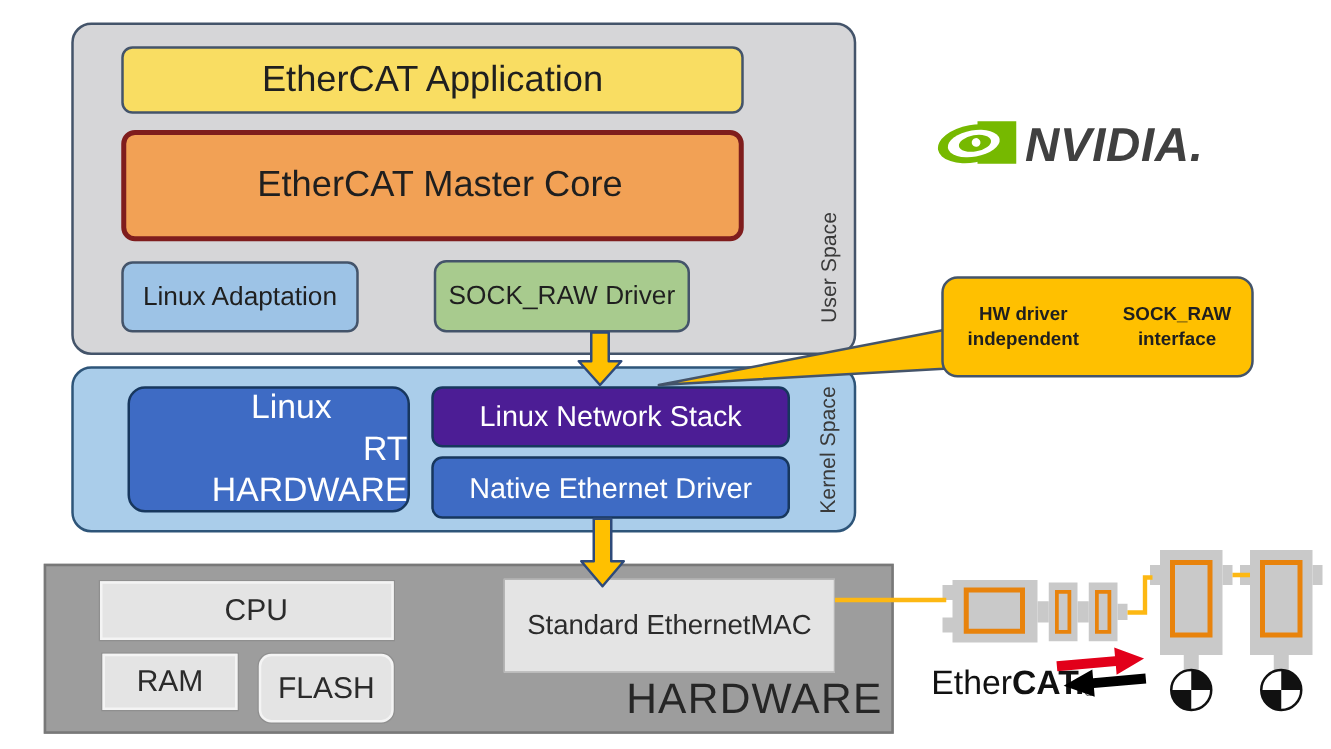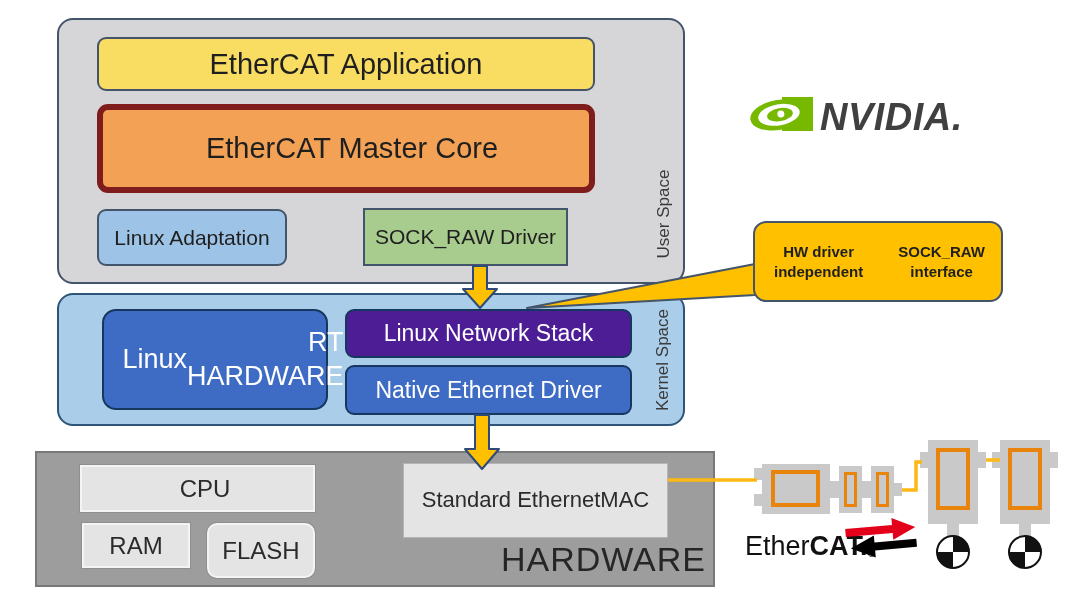--- a/index.html
+++ b/index.html
@@ -8,24 +8,24 @@
     font-family:"Liberation Sans", sans-serif;color:#1f1f1f;
   }
   .abs{position:absolute;box-sizing:border-box;}
   
   .user-space{left:57px;top:18px;width:628px;height:266px;background:#d6d6d8;border:2px solid #44546a;border-radius:16px;z-index:1;}
   .kernel-space{left:57px;top:293px;width:628px;height:133px;background:#aacdea;border:2px solid #2e5579;border-radius:16px;z-index:1;}
   .hardware{left:35px;top:451px;width:680px;height:136px;background:#9d9d9d;border:2px solid #787878;z-index:1;}
   
   .box{display:flex;align-items:center;justify-content:center;text-align:right;z-index:2;}
   .b-app{left:97px;top:37px;width:498px;height:54px;background:#f9dd62;border:2px solid #44546a;border-radius:9px;font-size:29px;}
-  .b-core{left:97px;top:104px;width:498px;height:89px;background:#f2a155;border:6px solid #7f1d1d;border-radius:11px;font-size:29px;padding-left:12px;}
+  .b-core{left:97px;top:104px;width:498px;height:89px;background:#f2a155;border:4px solid #7f1d1d;border-radius:11px;font-size:29px;padding-left:12px;}
   .b-adapt{left:97px;top:209px;width:190px;height:57px;background:#9dc3e6;border:2px solid #44546a;border-radius:9px;font-size:21px;}
-  .b-sock{left:347px;top:208px;width:205px;height:58px;background:#a8cb8e;border:2px solid #44546a;border-radius:0;font-size:21px;margin-left:16px;}
-  .b-rt{left:102px;top:309px;width:226px;height:101px;background:#3e6bc4;border:2px solid #17375e;border-radius:14px;font-size:27px;color:#fff;line-height:1.25;padding-left:36px;}
+  .b-sock{left:347px;top:208px;width:205px;height:58px;background:#a8cb8e;border:2px solid #44546a;border-radius:10px;font-size:21px;}
+  .b-rt{left:102px;top:309px;width:226px;height:101px;background:#3e6bc4;border:2px solid #17375e;border-radius:14px;font-size:27px;color:#fff;flex-direction:column;line-height:1.25;padding-left:36px;}
   .b-netstack{left:345px;top:309px;width:287px;height:49px;background:#4c1d95;border:2px solid #17375e;border-radius:9px;font-size:23px;color:#fff;}
   .b-ethdrv{left:345px;top:365px;width:287px;height:50px;background:#3e6bc4;border:2px solid #17375e;border-radius:9px;font-size:23px;color:#fff;}
   .hwbox{background:#e4e4e4;border:2px solid #f4f4f4;box-shadow:0 0 0 1px #8f8f8f;font-size:24px;color:#2b2b2b;}
   .b-cpu{left:80px;top:465px;width:235px;height:47px;padding-left:15px;}
   .b-ram{left:82px;top:523px;width:108px;height:45px;}
   .b-flash{left:207px;top:523px;width:108px;height:55px;border-radius:10px;}
   .b-mac{left:403px;top:463px;width:265px;height:75px;background:#e4e4e4;border:1px solid #b5b5b5;font-size:22px;color:#2b2b2b;flex-direction:row;line-height:1.3;z-index:2;}
   .hw-label{left:400px;top:540px;width:306px;text-align:right;font-size:34px;color:#262626;letter-spacing:1px;z-index:2;}
   
   .vlabel{display:flex;align-items:center;justify-content:center;font-size:17px;color:#3a3a3a;transform:rotate(-90deg);z-index:2;white-space:nowrap;}

